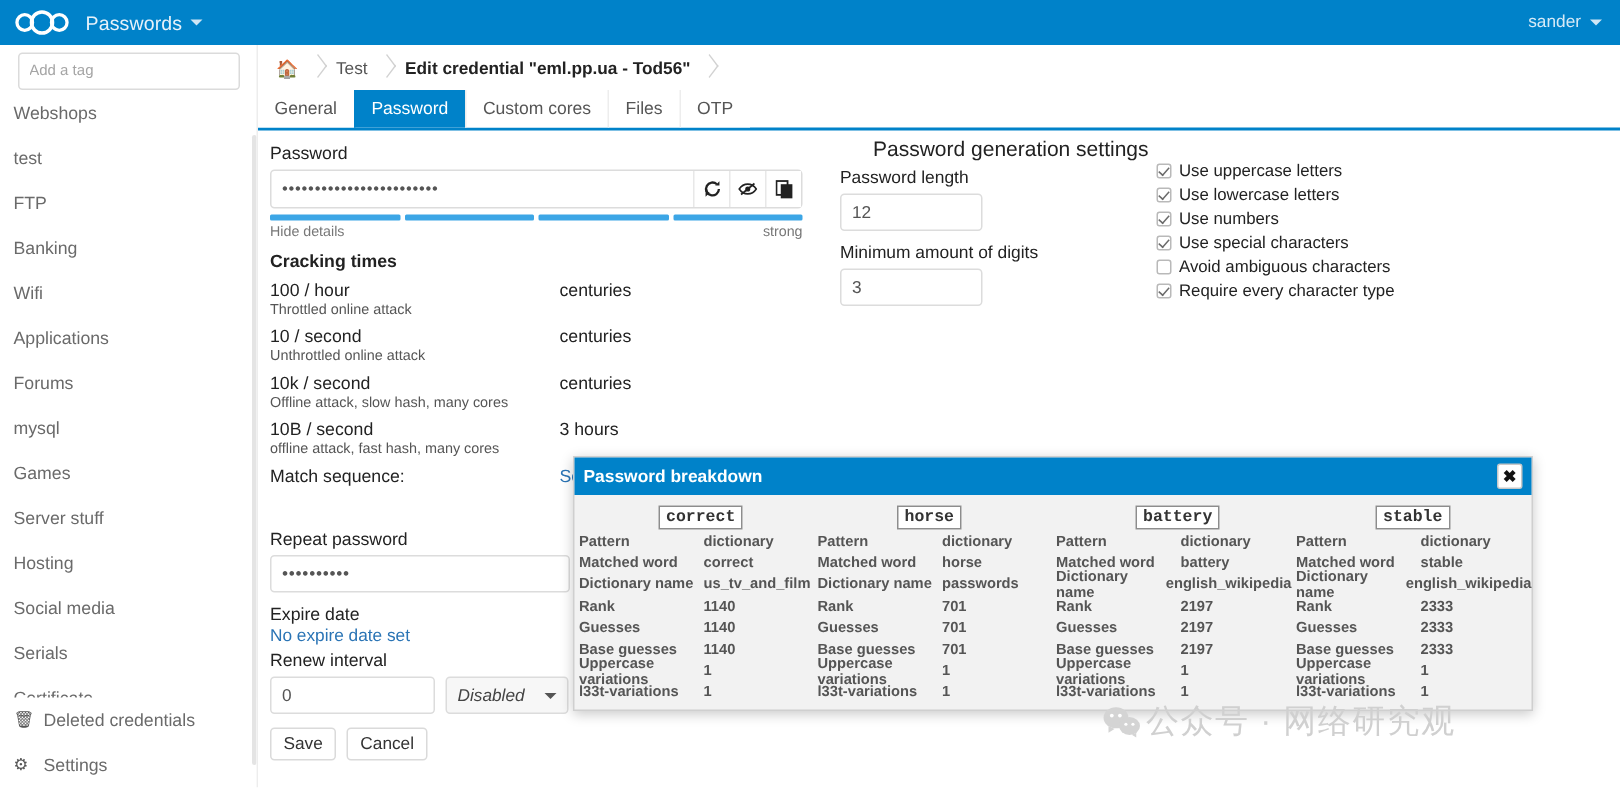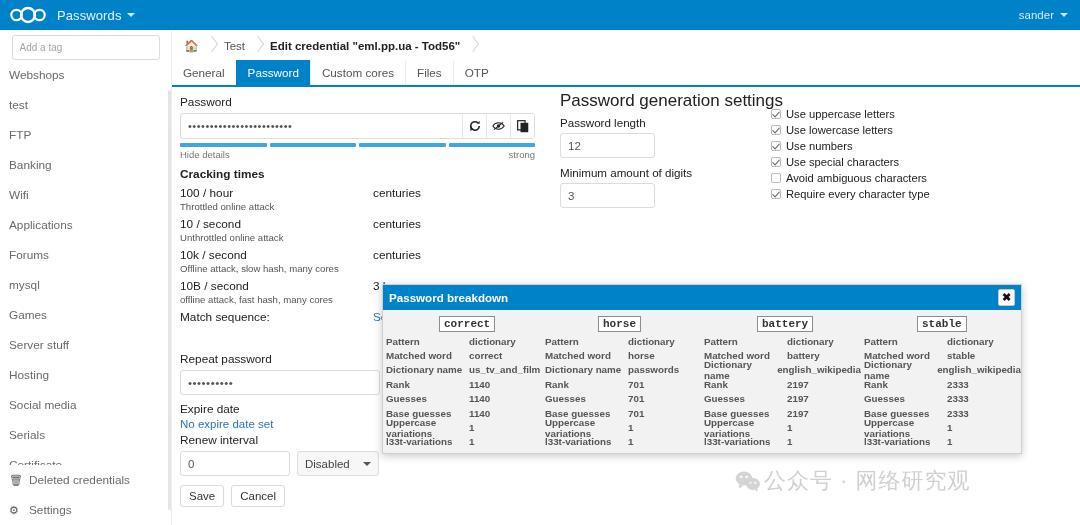--- a/index.html
+++ b/index.html
@@ -156,46 +156,46 @@
   .btn {
     height: 22px; padding: 0 8px;
     border: 1px solid #dadada; border-radius: 3px;
     background: #fff; color: #333;
     font-family: "Liberation Sans", sans-serif; font-size: 11.5px;
   }
   .select-box {
     height: 25px; min-width: 64px; padding: 0 7px;
     border: 1px solid #dcdcdc; border-radius: 3px;
     background: #f7f7f7; color: #444;
-    font-size: 11.5px; display: flex; align-items: center; gap: 7px;
+    font-size: 11.5px; display: flex; align-items: center; gap: 7px; font-style: italic;
   }
 
   
   #gen-settings { position: absolute; left: 388px; top: 4px; width: 510px; }
-  #gen-title { font-size: 17px; color: #222; }
+  #gen-title { font-size: 14px; color: #222; margin-left: 22px; }
   .gen-label { font-size: 11.6px; color: #222; margin-top: 5px; }
   .opt-list { position: absolute; left: 177px; top: 15px; }
   .opt {
     display: flex; align-items: center; gap: 5px;
     font-size: 11.2px; color: #222; height: 15px; margin-bottom: 1px; padding-left: 34px;
   }
   .cbox {
     width: 10px; height: 10px; border: 1px solid #b9b9b9; border-radius: 2px;
     background: #fff; position: relative;
   }
   .cbox.checked:after {
     content: ""; position: absolute; left: 2px; top: 0px;
     width: 3px; height: 6px;
     border: solid #6a6a6a; border-width: 0 1.6px 1.6px 0;
     transform: rotate(42deg);
   }
 
   
   #modal {
-    position: absolute; left: 382px; top: 284px;
+    position: absolute; left: 382px; top: 304px;
     width: 640px; height: 170px;
     background: #f2f2f2;
     border: 1px solid #cfcfcf;
     box-shadow: 0 2px 8px rgba(0,0,0,.22);
   }
   #modal-header {
     height: 25px; background: #0082c9; color: #fff;
     display: flex; align-items: center; padding: 0 6px;
     font-size: 11.6px; font-weight: bold;
   }

